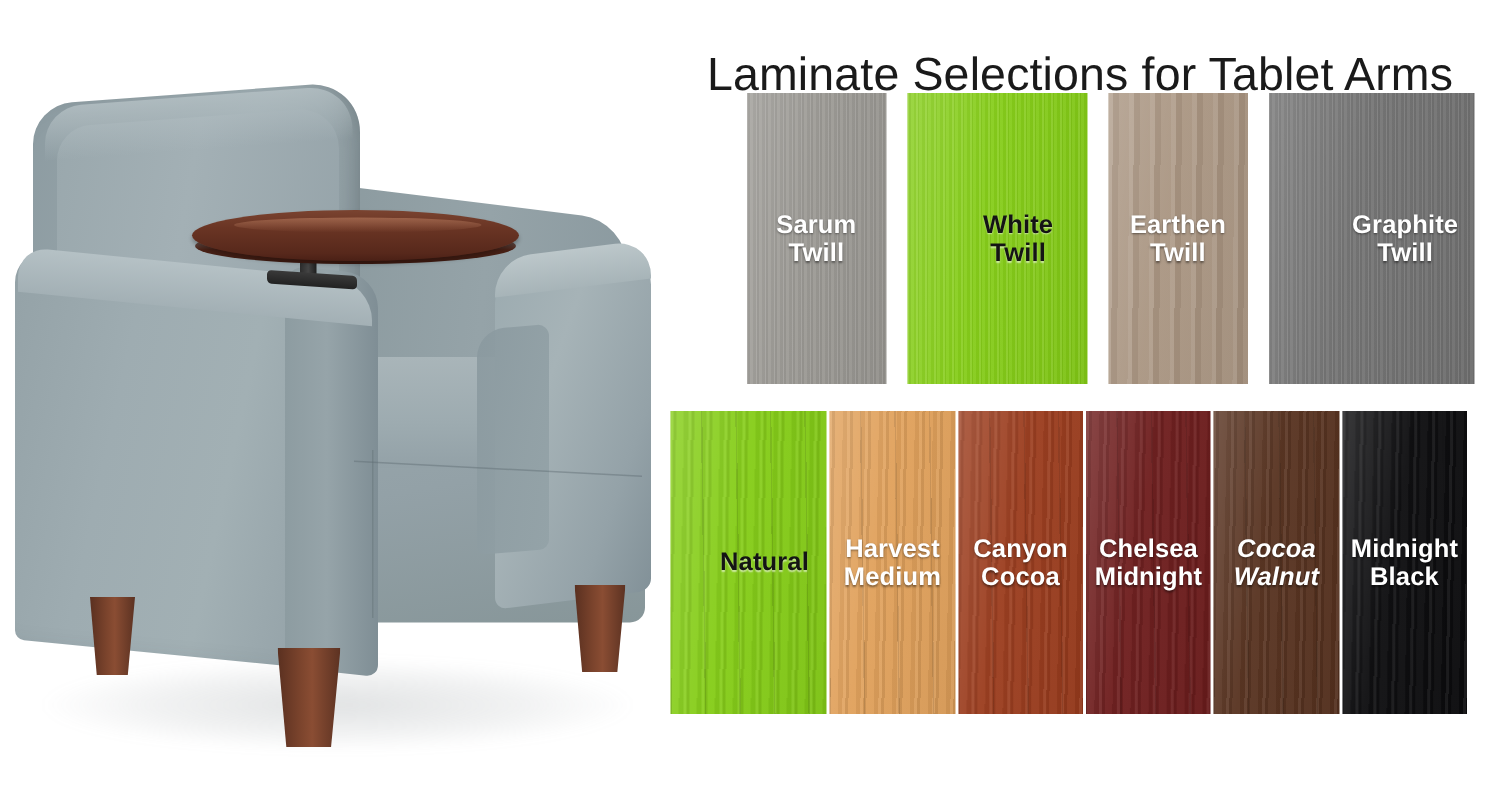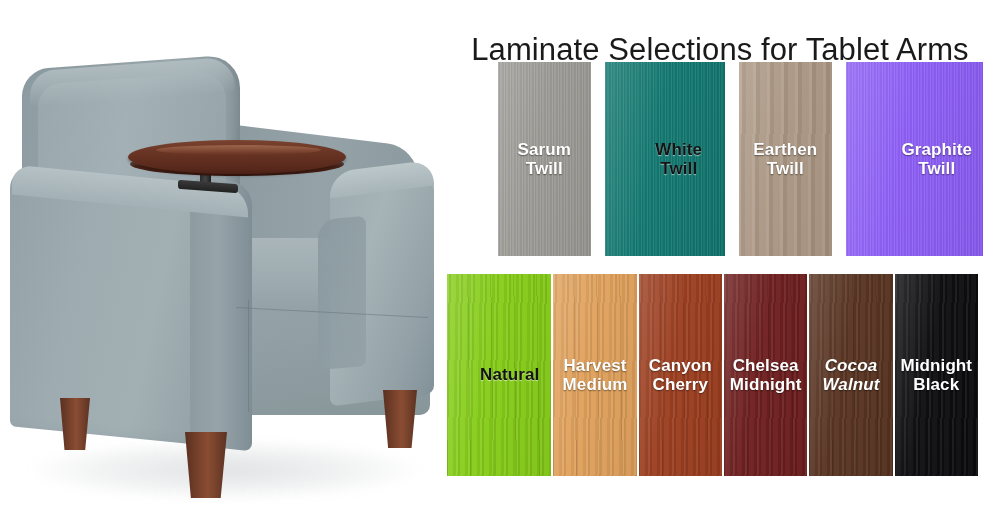--- a/index.html
+++ b/index.html
@@ -319,33 +319,33 @@
 
   <div id="panel-title">Laminate Selections for Tablet Arms</div>
 
   <div id="laminate-row-twill" class="swatch-row">
       <div class="swatch" style="background: rgb(155, 153, 148); margin-left: 41px;">
         <div class="grain grain-fine"></div>
         <div class="sheen"></div>
         <div class="swatch-label light">Sarum
 Twill</div>
       </div>
-      <div class="swatch" style="background: #0f766e; padding-left: 28px;">
+      <div class="swatch" style="background: #84cc16; padding-left: 28px;">
         <div class="grain grain-fine"></div>
         <div class="sheen"></div>
         <div class="swatch-label dark">White
 Twill</div>
       </div>
       <div class="swatch" style="background: rgb(168, 147, 127); justify-content: center;">
         <div class="grain grain-soft"></div>
         <div class="sheen"></div>
         <div class="swatch-label light">Earthen
 Twill</div>
       </div>
-      <div class="swatch" style="background: #8b5cf6; padding-left: 45px;">
+      <div class="swatch" style="background: #737373; padding-left: 45px;">
         <div class="grain grain-fine"></div>
         <div class="sheen"></div>
         <div class="swatch-label light">Graphite
 Twill</div>
       </div>
     </div>
 
   <div id="laminate-row-woodgrain" class="swatch-row">
       <div class="swatch" style="background: #84cc16; padding-left: 21px;">
         <div class="grain grain-wood"></div>
@@ -355,21 +355,21 @@
       <div class="swatch" style="background: rgb(224, 160, 90);">
         <div class="grain grain-wood"></div>
         <div class="sheen"></div>
         <div class="swatch-label light">Harvest
 Medium</div>
       </div>
       <div class="swatch" style="background: rgb(155, 60, 29);">
         <div class="grain grain-wood"></div>
         <div class="sheen"></div>
         <div class="swatch-label light">Canyon
-Cherry</div>
+Cocoa</div>
       </div>
       <div class="swatch" style="background: rgb(109, 28, 28);">
         <div class="grain grain-wood"></div>
         <div class="sheen"></div>
         <div class="swatch-label light">Chelsea
 Midnight</div>
       </div>
       <div class="swatch" style="background: rgb(87, 50, 31); font-style: italic;">
         <div class="grain grain-wood"></div>
         <div class="sheen"></div>

